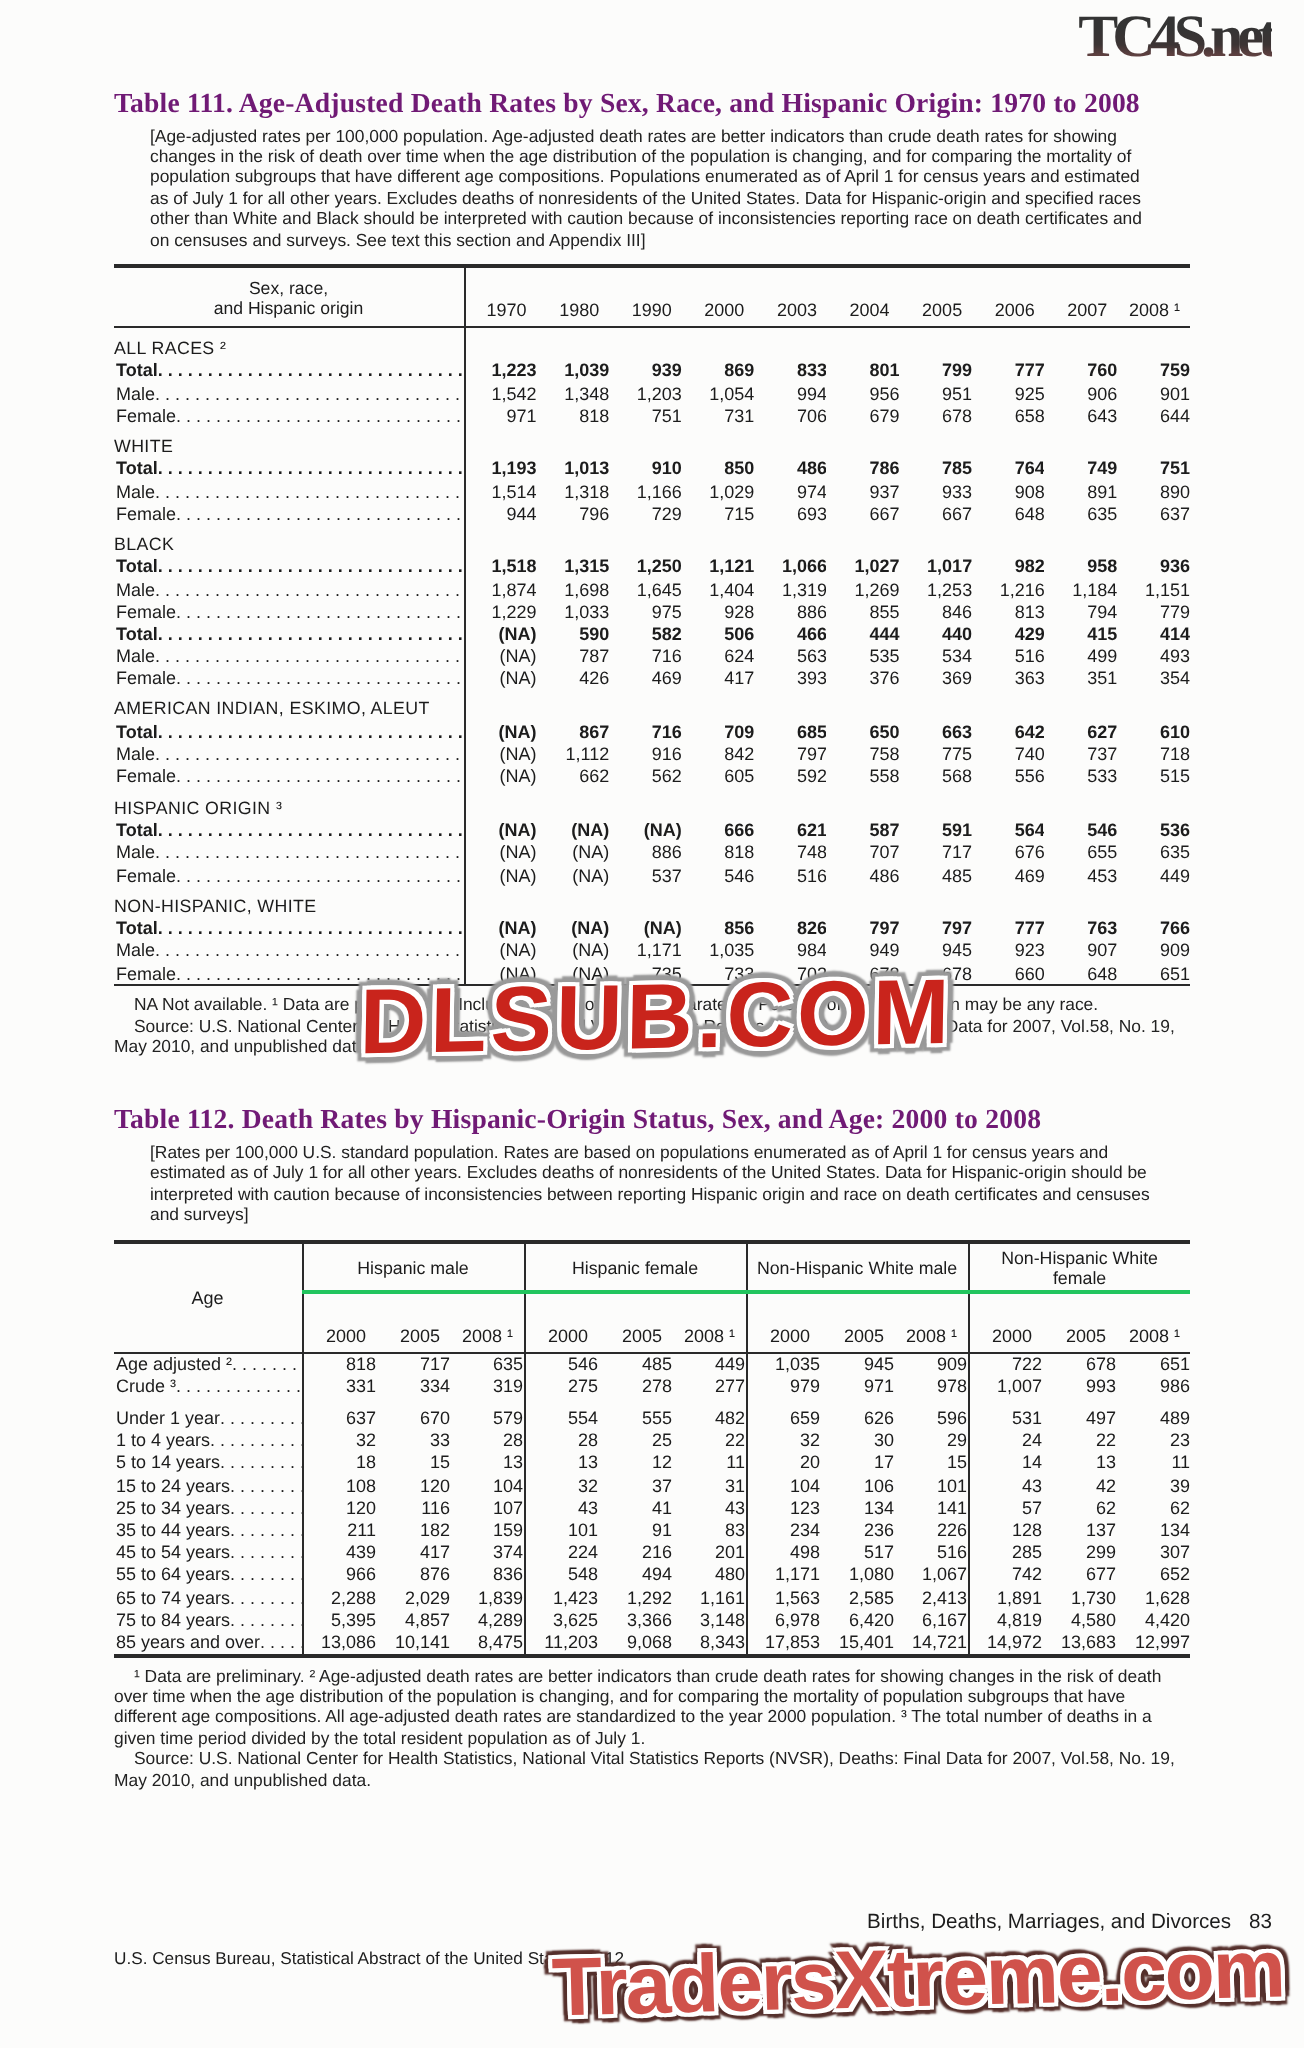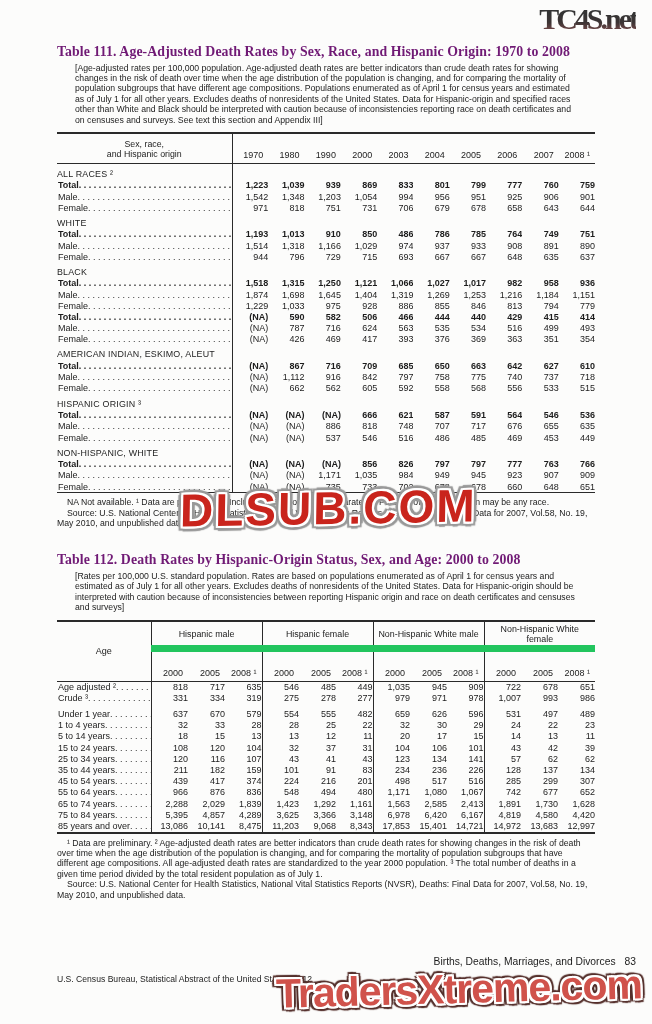--- a/index.html
+++ b/index.html
@@ -16,21 +16,21 @@
   .src{margin-top:0;}
 
   table.t{border-collapse:collapse;table-layout:fixed;width:538px;margin-top:7px;
           font-family:"Liberation Sans",sans-serif;font-size:9px;color:#1c1c1c;}
   .t111{border-top:2px solid #2a2a2a;border-bottom:1.2px solid #2a2a2a;}
   .t112{border-top:2px solid #2a2a2a;border-bottom:2.5px solid #2a2a2a;}
   .t thead{border-bottom:1.2px solid #2a2a2a;}
   .stubh{font-weight:normal;text-align:center;font-size:8.8px;line-height:10.5px;padding:3px 0 2px;}
   .ageh{font-weight:normal;font-size:9px;text-align:center;vertical-align:middle;}
   .yr{font-weight:normal;text-align:right;vertical-align:bottom;padding:16px 5px 3px 0;}
-  .grp{font-weight:normal;font-size:8.9px;text-align:center;border-bottom:7px solid #22c55e;
+  .grp{font-weight:normal;font-size:8.9px;text-align:center;border-bottom:2px solid #22c55e;
        padding:2px 4px 1px;line-height:10px;}
   .vl{border-left:1px solid #2a2a2a;}
   .sech td{padding:4.5px 0 1px;}
   .secl{text-align:left;font-size:8.9px;letter-spacing:0.2px;}
   .dr td{padding:0.6px 0;}
   .gap td{padding-top:5px;}
   .num{text-align:right;padding-right:5px;white-space:nowrap;overflow:hidden;}
   .b td{font-weight:bold;}
   .labw{display:flex;overflow:hidden;}
   .ln{white-space:nowrap;padding-left:1px;}

